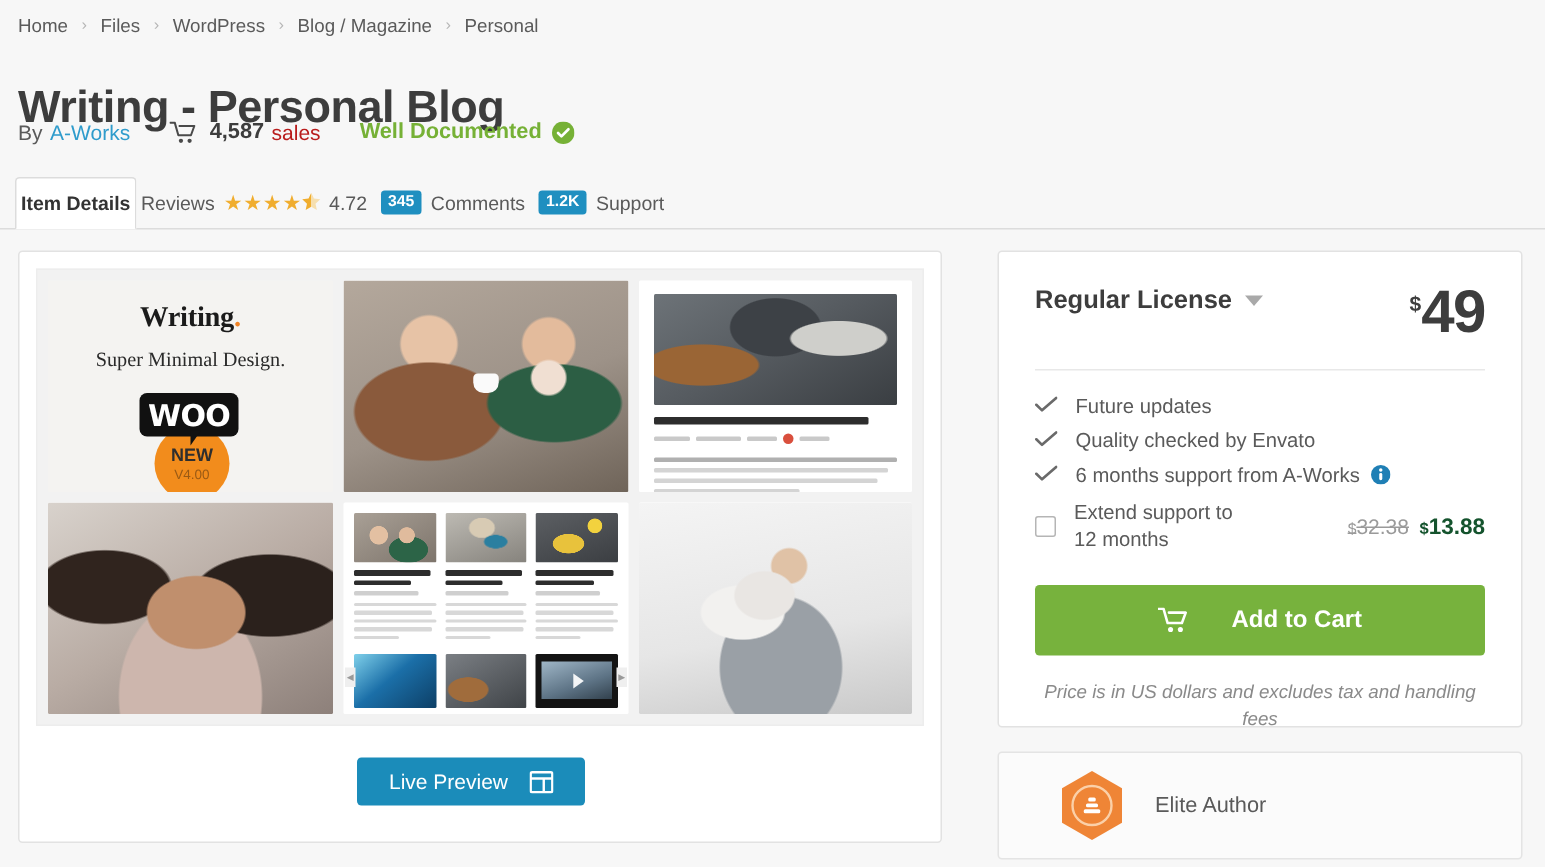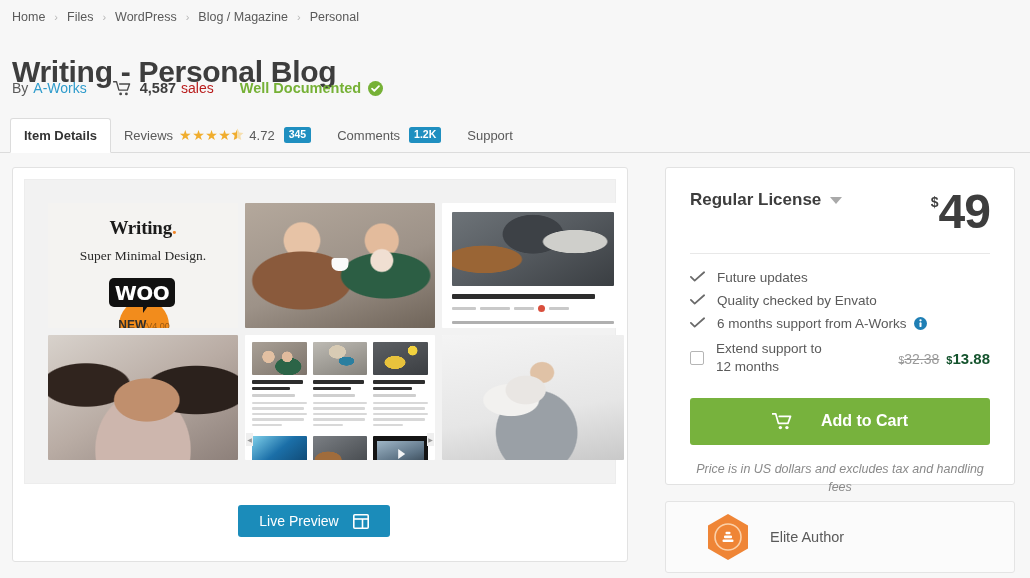--- a/index.html
+++ b/index.html
@@ -58,21 +58,21 @@
 
   
   .tabbar {
     position: absolute; left: 0; top: 118px; width: 1030px; height: 35px;
     border-bottom: 1px solid #dcdcdc;
     display: flex; align-items: flex-end;
     padding-left: 10px;
   }
   .tab {
     height: 34px; display: flex; align-items: center;
-    padding: 0 13px; font-size: 13px; color: #5a5a5a;
+    padding: 0 3px; font-size: 13px; color: #5a5a5a;
     cursor: pointer; white-space: nowrap;
   }
   .tab.active {
     background: #ffffff;
     border: 1px solid #dcdcdc; border-bottom: 1px solid #ffffff;
     border-radius: 3px 3px 0 0;
     color: #333; font-weight: bold;
     margin-bottom: -1px; height: 35px;
   }
   .stars { display: inline-flex; align-items: center; margin: 0 5px 0 6px; }
@@ -86,21 +86,21 @@
   
   .preview-card {
     position: absolute; left: 12px; top: 167px;
     width: 616px; height: 395px;
     background: #fff; border: 1px solid #e2e2e2; border-radius: 3px;
   }
   .preview-inner {
     position: absolute; left: 11px; top: 11px;
     width: 592px; height: 305px;
     background: #f2f2f2; border: 1px solid #ededed;
-    padding: 23px;
+    padding: 7px;
     display: grid;
     grid-template-columns: 190px 190px 182px;
     grid-template-rows: 1fr 1fr;
     gap: 7px;
   }
   .tile { background: #fff; overflow: hidden; position: relative; border-radius: 1px; }
 
   
   .t-brand {
     background: #f4f3f1;
@@ -125,21 +125,21 @@
     font-family: "DejaVu Sans", sans-serif; z-index: 3;
   }
   .woo-tail {
     position: absolute; left: 42px; top: 25px; width: 0; height: 0;
     border-left: 7px solid #111; border-bottom: 10px solid transparent;
     z-index: 3;
   }
   .woo-circle {
     position: absolute; left: 18px; top: 22px; width: 50px; height: 50px;
     background: #f28c1c; border-radius: 50%;
-    display: flex; flex-direction: row; align-items: center; justify-content: center;
+    display: flex; flex-direction: column; align-items: center; justify-content: center;
     z-index: 2;
   }
   .woo-new { color: #2e2e2e; font-weight: bold; font-size: 12px; line-height: 1; }
   .woo-ver { color: #9a5a14; font-size: 9px; margin-top: 3px; line-height: 1; text-align: center; }
 
   
   .ph { width: 100%; height: 100%; position: relative; }
   .ph-cafe {
     background:
       radial-gradient(circle at 72% 46%, #f0dfd2 0 7%, rgba(240,223,210,0) 8%),
@@ -275,21 +275,21 @@
     display: flex; align-items: center; cursor: pointer;
   }
   .caret {
     display: inline-block; margin-left: 9px;
     width: 0; height: 0;
     border-left: 6px solid transparent; border-right: 6px solid transparent;
     border-top: 7px solid #a9a9a9;
   }
   .price { display: flex; align-items: flex-start; color: #3d3d3d; }
   .price .cur { font-size: 14px; font-weight: bold; margin-top: 4px; }
-  .price .amt { font-size: 48px; font-weight: bold; line-height: 0.92; letter-spacing: -1px; }
+  .price .amt { font-size: 40px; font-weight: bold; line-height: 0.92; letter-spacing: -1px; }
 
   .divider { height: 1px; background: #e8e8e8; margin: 19px 0 16px 0; }
 
   .feature { display: flex; align-items: center; margin-bottom: 8px; font-size: 13.5px; color: #5a5a5a; }
   .tick { width: 17px; margin-right: 10px; display: inline-block; }
   .info-icon { display: inline-block; width: 13px; height: 13px; margin-left: 7px; vertical-align: -2px; cursor: pointer; }
 
   .extend-row {
     display: flex; align-items: center; margin-top: 9px;
   }

